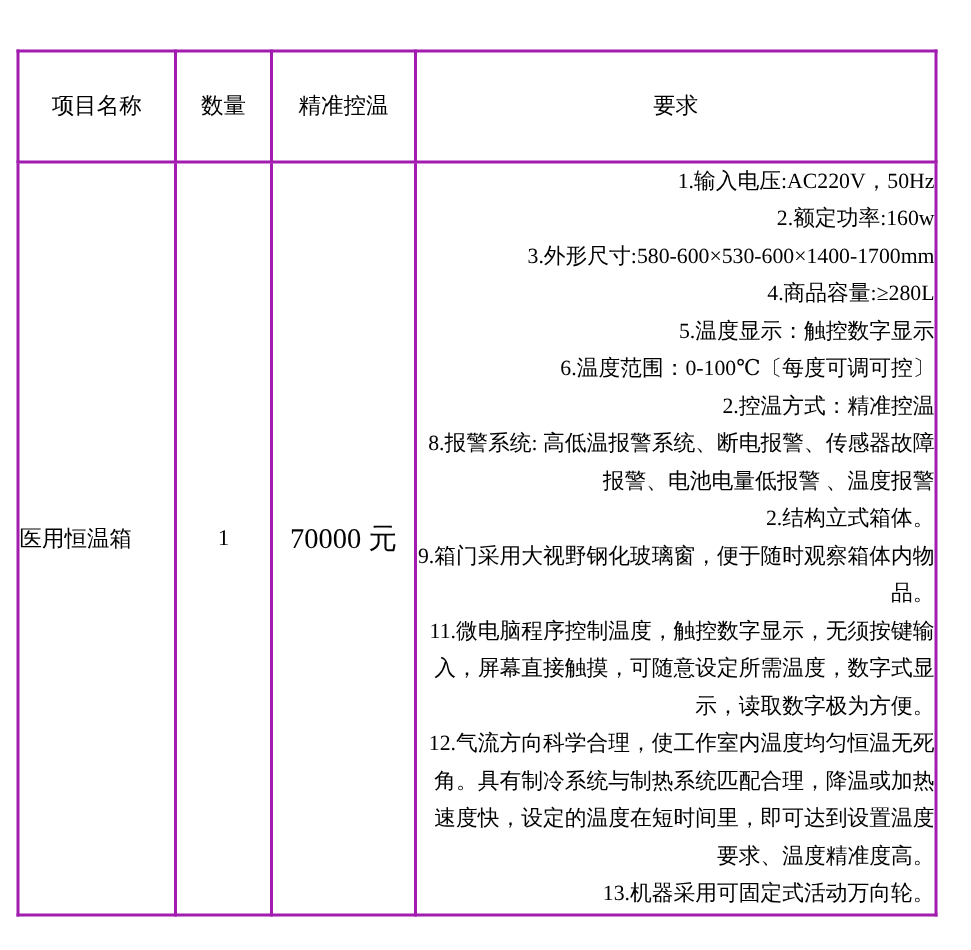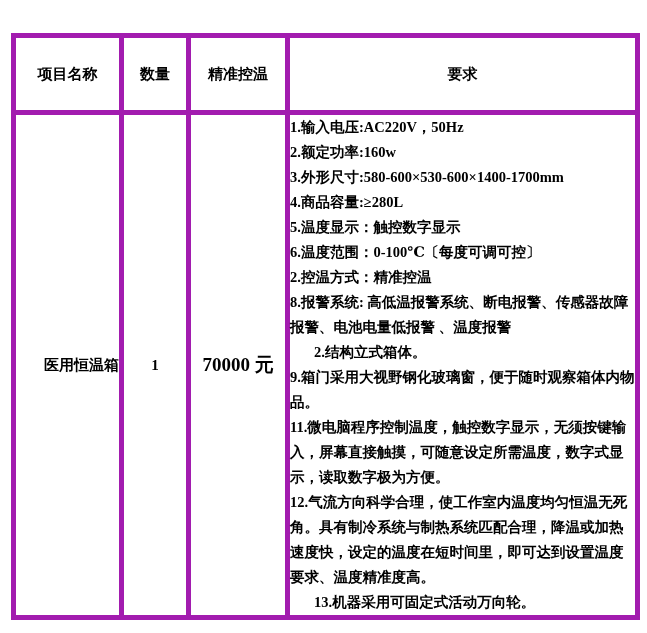--- a/index.html
+++ b/index.html
@@ -21,40 +21,39 @@
     background: #ffffff;
   }
   table.spec-table {
     border-collapse: collapse;
     width: 604px;
     margin: 33px 0 0 11px;
     table-layout: fixed;
   }
   table.spec-table th,
   table.spec-table td {
-    border: 5px solid #a21caf;
+    border: 2px solid #a21caf;
     vertical-align: middle;
     padding: 0;
-    font-weight: bold;
   }
   th.col-head {
     font-weight: normal;
     text-align: center;
     font-size: 15px;
     line-height: 26px;
     height: 72px;
     padding: 0 6px;
   }
   .col-name  { width: 103px; }
   .col-qty   { width: 62px; }
   .col-price { width: 94px; }
   .col-req   { width: 345px; }
 
   td.cell-name {
-    text-align: right;
+    text-align: left;
     font-size: 15px;
   }
   td.cell-qty {
     text-align: center;
     font-size: 15px;
   }
   td.cell-price {
     text-align: center;
     font-size: 19px;
   }
@@ -62,20 +61,21 @@
     text-align: left;
     padding: 8px 8px 8px 7px;
     font-size: 14.5px;
     line-height: 25px;
   }
   td.cell-req .req-line {
     text-indent: 0;
     margin: 0;
     padding: 0;
     word-break: break-word;
+    text-align: right;
   }
   td.cell-req .req-line.indent-center {
     text-indent: 24px;
   }
 </style>
 </head>
 <body>
 
 <div class="page">
   <table class="spec-table">

